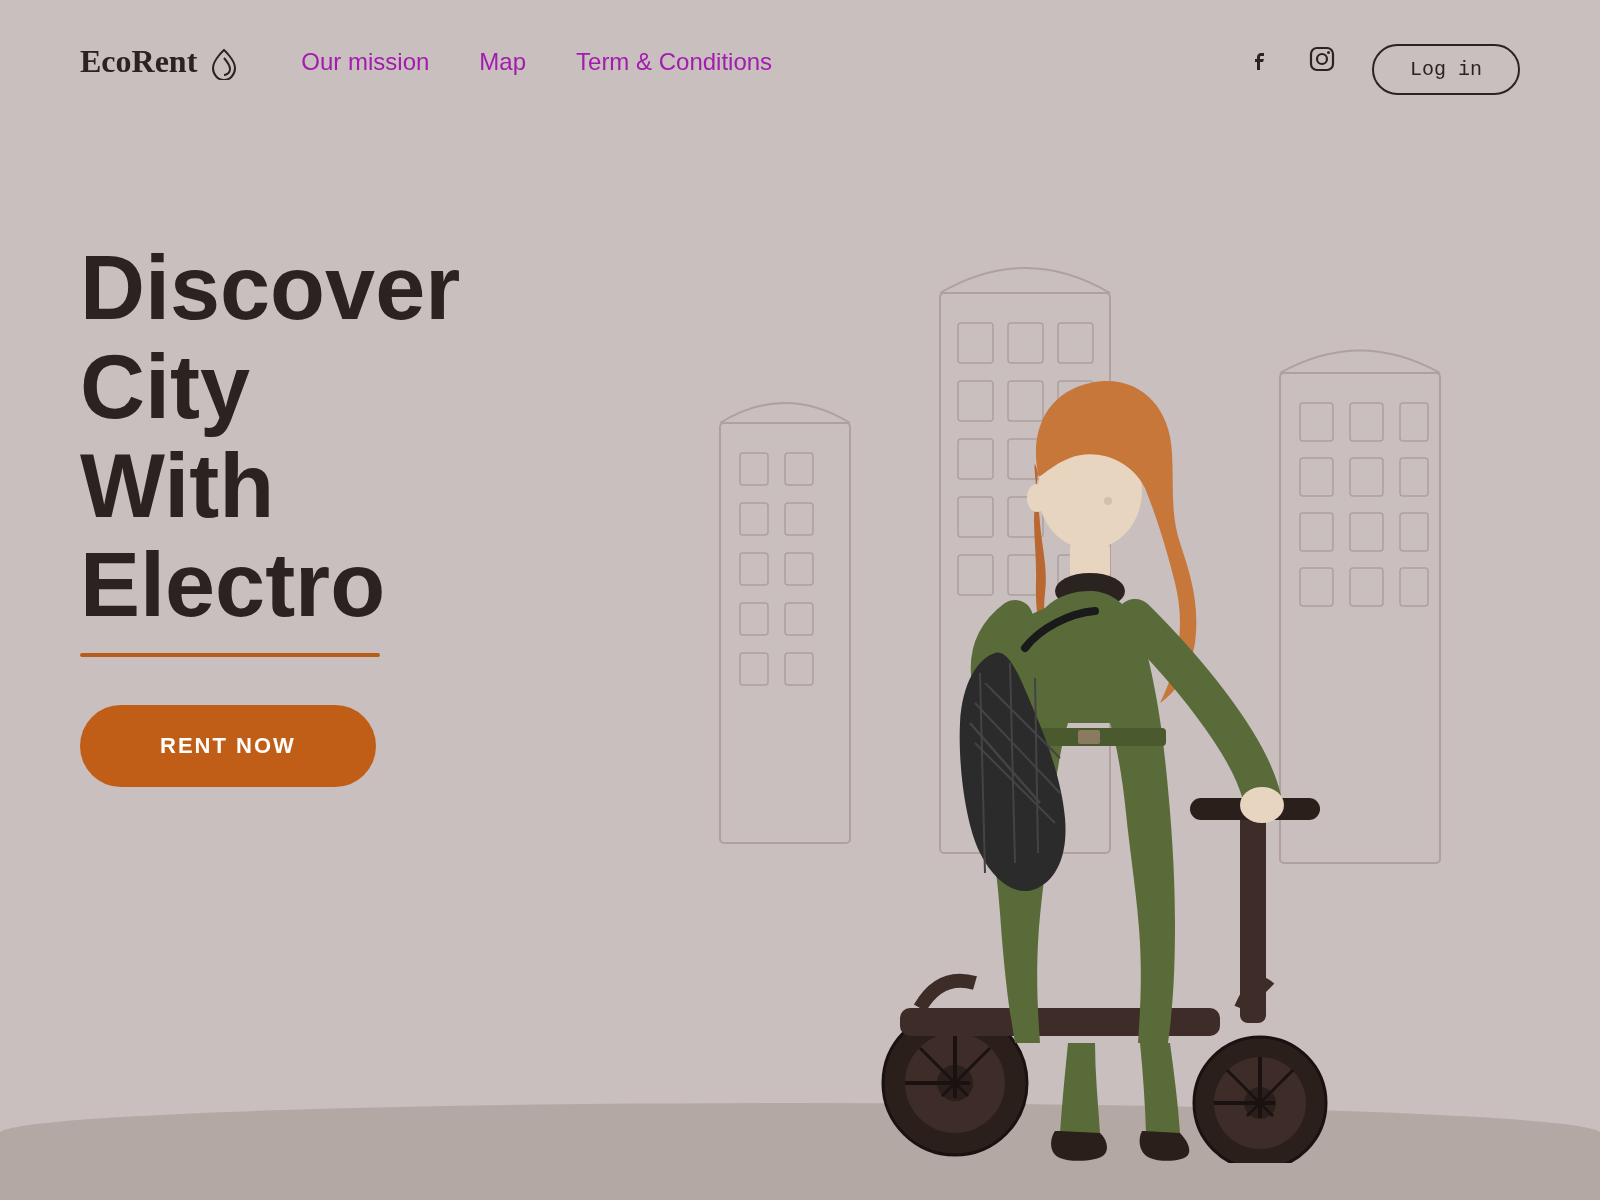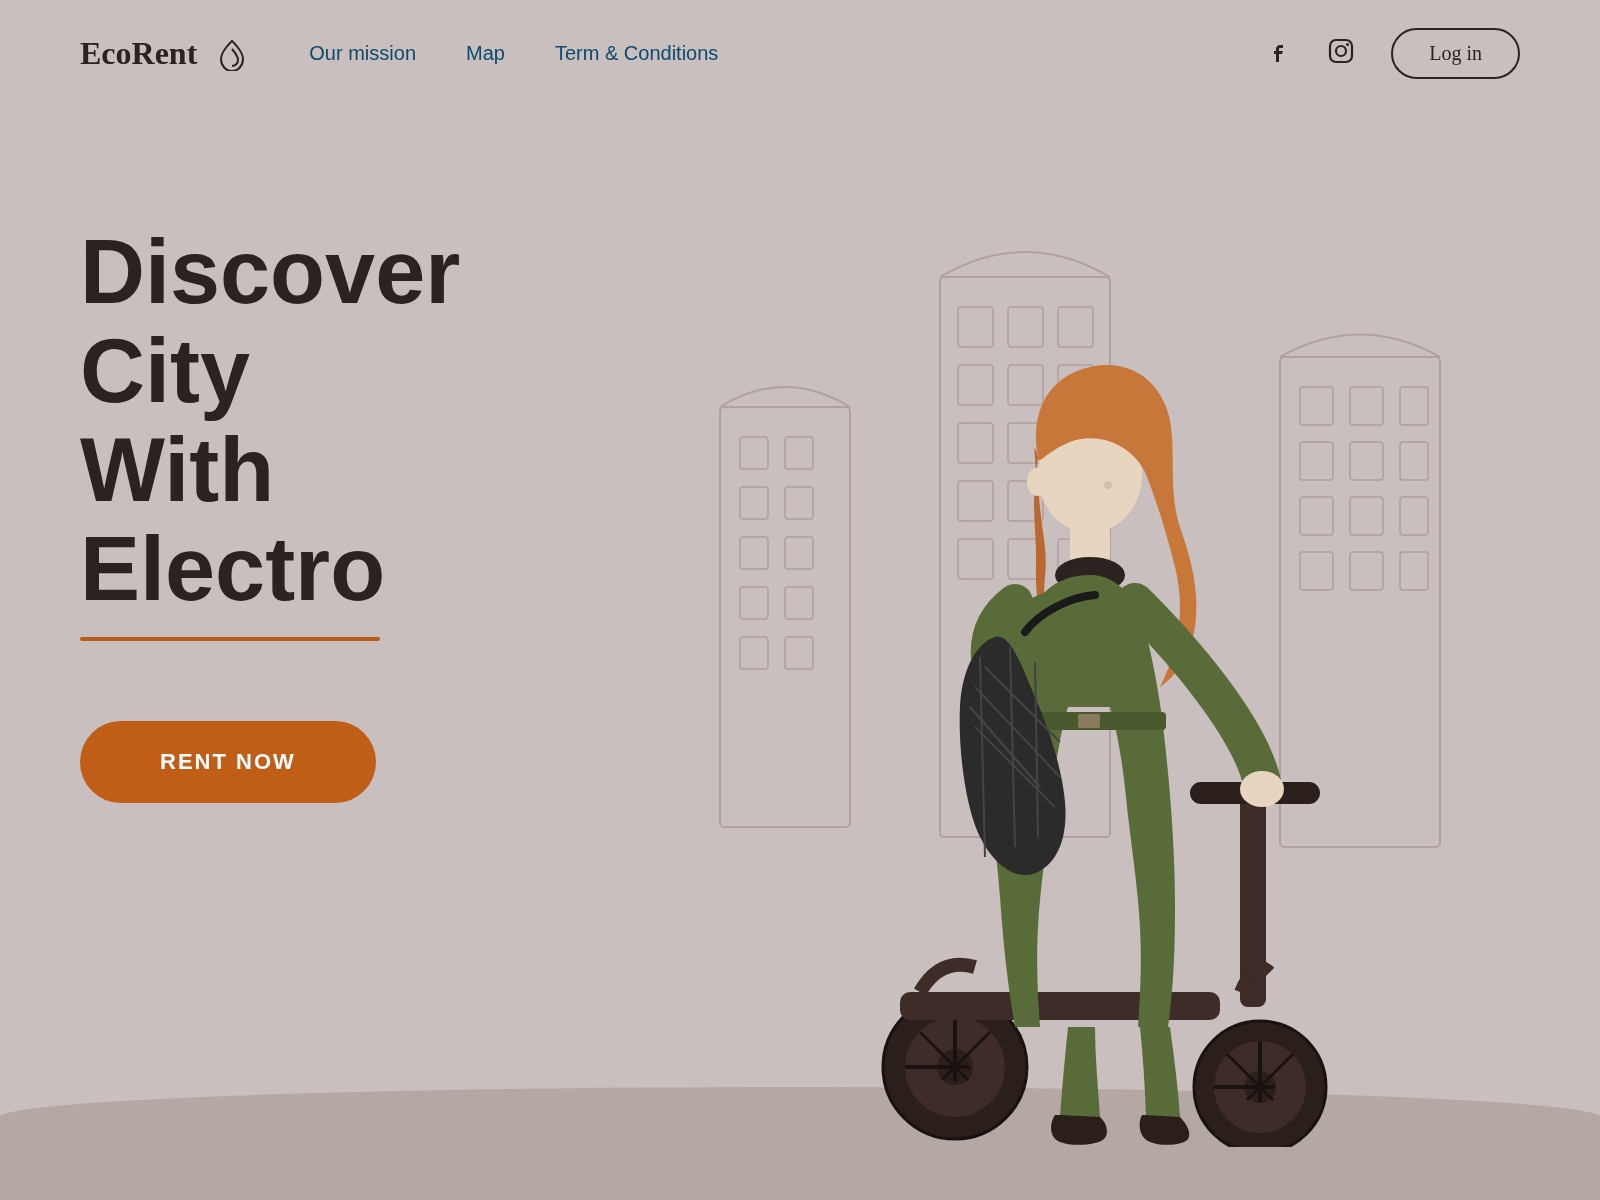--- a/index.html
+++ b/index.html
@@ -15,43 +15,43 @@
     
     nav {
       display: flex;
       align-items: center;
       padding: 28px 80px;
       position: relative;
       z-index: 10;
     }
     .logo-area {
       display: flex;
-      align-items: center;
-      gap: 18px;
+      align-items: flex-end;
+      gap: 10px;
       margin-right: 60px;
     }
     .logo-text {
       font-size: 32px;
       font-weight: 700;
       color: #2b2320;
       font-family: 'Georgia', serif;
     }
     .logo-icon {
       width: 34px;
       height: 34px;
     }
     .nav-links {
       display: flex;
       align-items: center;
       gap: 50px;
       flex: 1;
     }
     .nav-link {
-      font-size: 20px;
-      color: #0c4a6e;
+      font-size: 24px;
+      color: #a21caf;
       text-decoration: none;
       font-family: sans-serif;
       font-weight: 400;
     }
     .nav-right {
       display: flex;
       align-items: center;
       gap: 36px;
     }
     .social-icon {
@@ -60,21 +60,22 @@
       cursor: pointer;
     }
     .login-btn {
       border: 2px solid #2b2320;
       border-radius: 50px;
       padding: 12px 36px;
       font-size: 20px;
       color: #2b2320;
       background: transparent;
       cursor: pointer;
-      font-family: Liberation Serif, serif;
+      font-family: Liberation Mono, monospace;
+      margin-top: 16px;
     }
 
     
     .hero {
       position: relative;
       height: calc(1200px - 100px);
       padding: 80px 80px 0 80px;
     }
     .hero-text {
       position: absolute;
@@ -91,21 +92,21 @@
       max-width: 520px;
     }
     .headline-underline {
       width: 300px;
       height: 4px;
       background: #b85c1a;
       margin-top: 18px;
       border-radius: 2px;
     }
     .rent-btn {
-      margin-top: 80px;
+      margin-top: 48px;
       background: #c05e18;
       border: none;
       border-radius: 60px;
       padding: 28px 80px;
       font-size: 22px;
       font-weight: 600;
       color: #fff;
       letter-spacing: 2px;
       cursor: pointer;
       font-family: sans-serif;

